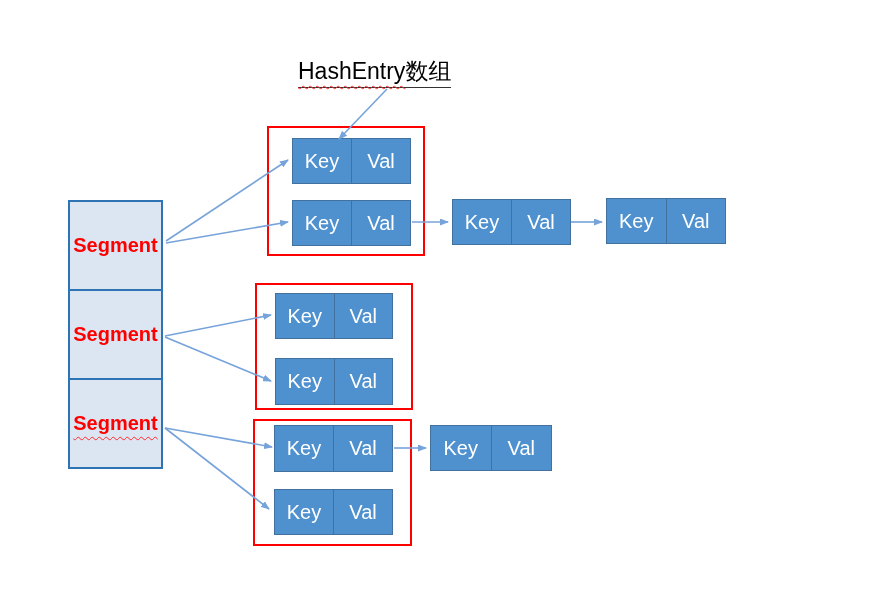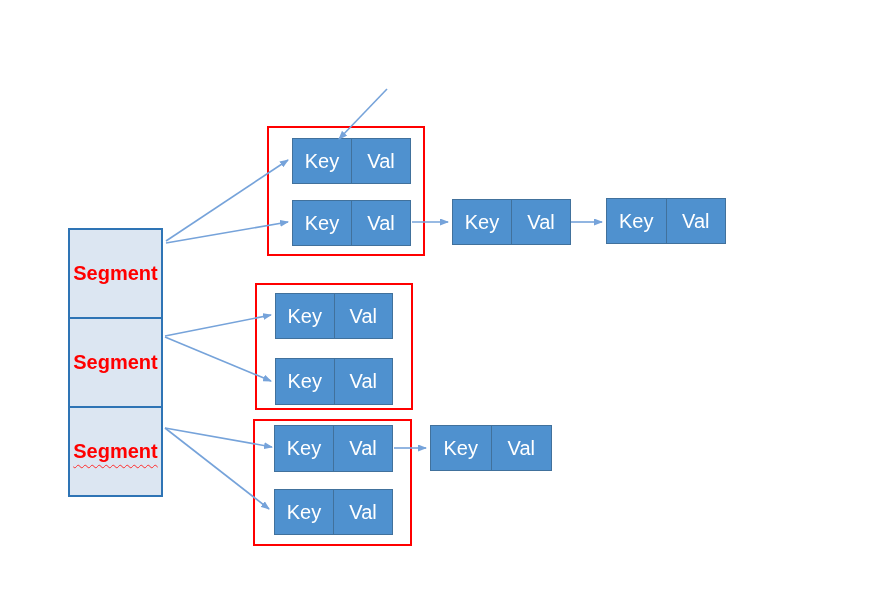--- a/index.html
+++ b/index.html
@@ -52,21 +52,20 @@
     text-decoration-thickness: 1px;
     text-underline-offset: 6px;
   }
 
   .segcol {
     position: absolute;
     left: 68px;
     top: 200px;
     width: 95px;
     z-index: 10;
-    margin-top: 28px;
   }
   .segcell {
     height: 91px;
     background: var(--segment_fill);
     border: 2px solid var(--segment_border);
     box-sizing: border-box;
     display: flex;
     align-items: center;
     justify-content: center;
   }
@@ -107,20 +106,23 @@
     color: var(--node_text);
     font-size: 20px;
   }
   .kv .cell.key { border-right: 1.5px solid var(--node_border); }
 </style>
 </head>
 <body>
 
 <div class="canvas">
 
+  <div class="diagram-title">
+    <span class="title-underline"><span class="misspell">HashEntry</span><span>数组</span></span>
+  </div>
 
   <div class="segcol">
     <div class="segcell">
       <span>Segment</span>
     </div>
     <div class="segcell">
       <span>Segment</span>
     </div>
     <div class="segcell">
       <span class="misspell">Segment</span>

